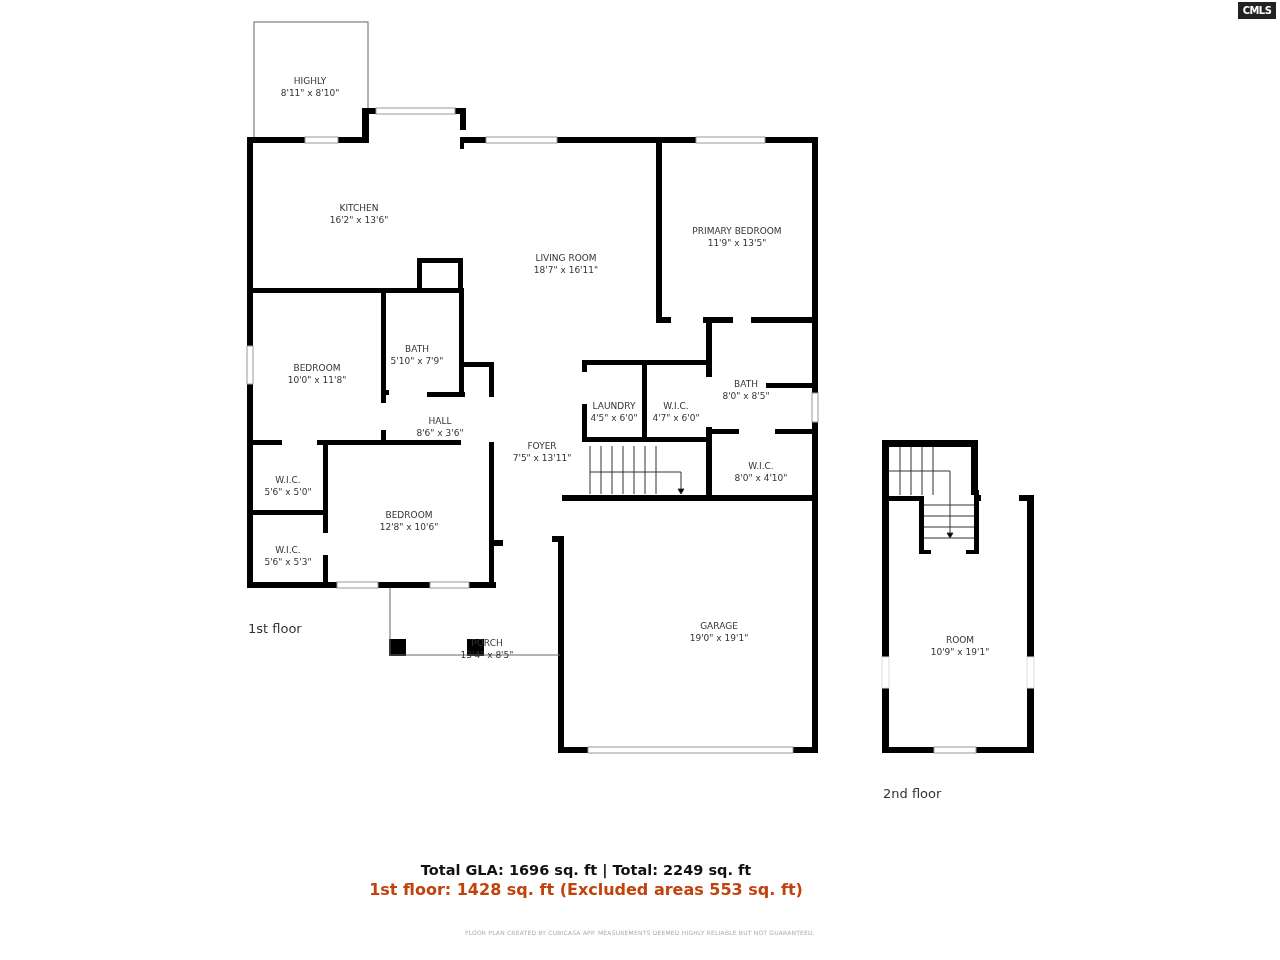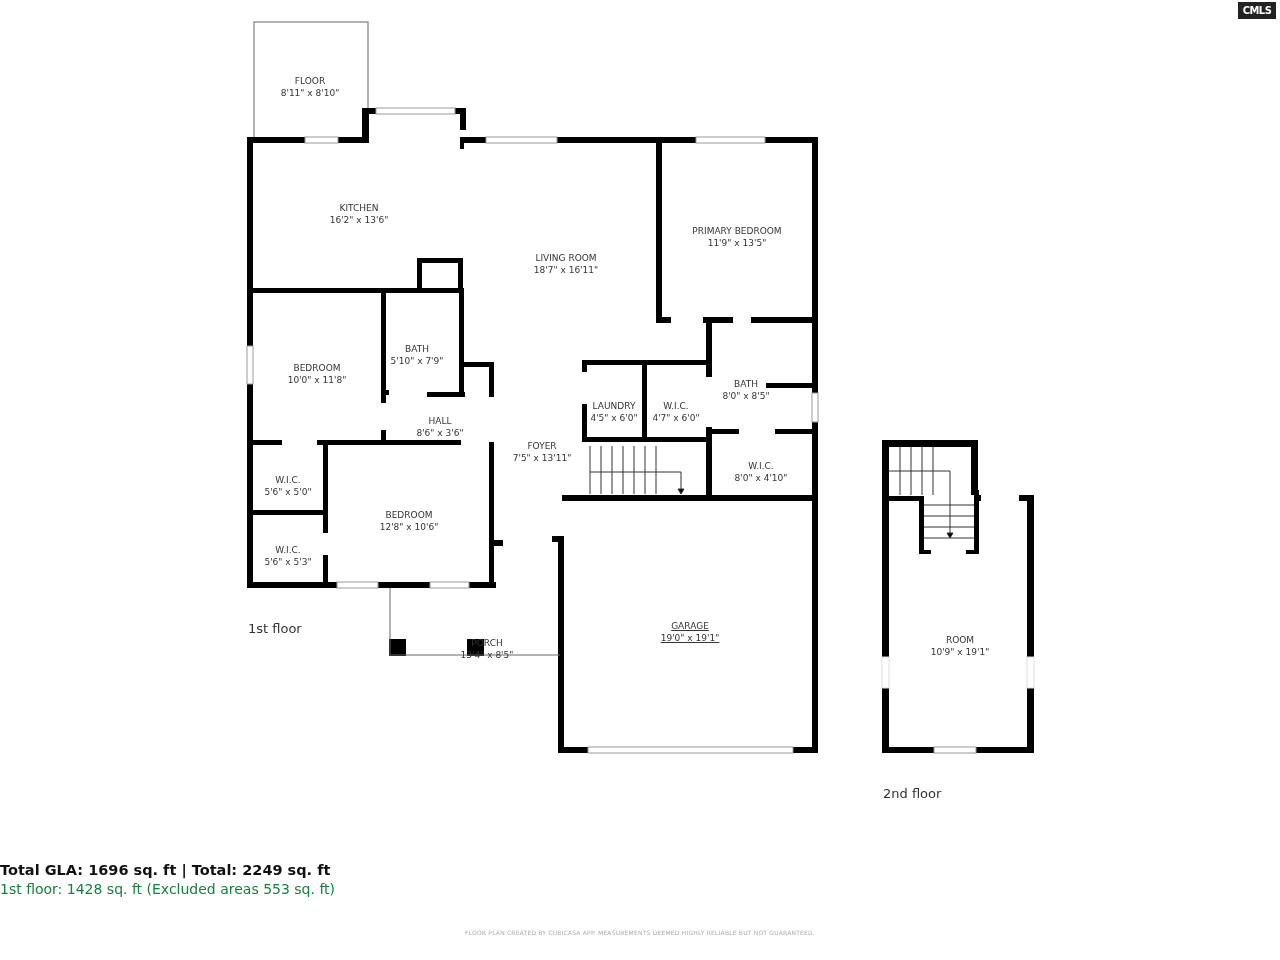--- a/index.html
+++ b/index.html
@@ -1,23 +1,23 @@
 <!DOCTYPE html>
 <html><head>
 <meta charset="utf-8">
 <style>
   html, body { margin:0; padding:0; background:#ffffff; }
   body { width:1280px; height:960px; position:relative; overflow:hidden; font-family:"DejaVu Sans", sans-serif; color:#222; }
   .plan { position:absolute; left:0; top:0; width:1280px; height:960px; }
   .room-label { position:absolute; text-align:center; transform:translate(-50%,-50%); font-size:9px; line-height:12px; color:#333; white-space:nowrap; }
   .room-label .name, .room-label .dim { display:block; }
   .floor-label { position:absolute; font-size:13px; color:#333; }
-  .summary { position:absolute; left:0; width:1172px; text-align:left; top:861px; }
+  .summary { position:absolute; left:0; width:1172px; text-align:center; top:861px; }
   .summary .line1 { font-size:14.5px; font-weight:bold; color:#111; line-height:19px; }
-  .summary .line2, .summary .line3 { font-size:14px; color:#15803d; line-height:19px; }
+  .summary .line2, .summary .line3 { font-size:16px; color:#c2410c; line-height:19px;font-weight:bold; }
   .disclaimer { position:absolute; top:929px; width:1280px; text-align:center; font-size:6px; color:#aaa; letter-spacing:0.2px; }
   .logo { position:absolute; right:4px; top:2px; width:38px; height:17px; background:#222; color:#fff; font-size:11px; font-weight:bold; text-align:center; line-height:17px; font-family:"DejaVu Sans Condensed","DejaVu Sans",sans-serif; letter-spacing:-0.5px; }
 </style>
 </head>
 <body>
 
 <div class="logo">CMLS</div>
 
 <svg class="plan" width="1280" height="960" viewBox="0 0 1280 960" xmlns="http://www.w3.org/2000/svg">
   <g fill="#000">
@@ -155,21 +155,21 @@
     <line x1="924" y1="505" x2="974" y2="505"></line>
     <line x1="924" y1="516" x2="974" y2="516"></line>
     <line x1="924" y1="527" x2="974" y2="527"></line>
     <line x1="924" y1="538" x2="974" y2="538"></line>
     <line x1="950" y1="471" x2="950" y2="537"></line>
     <polygon points="947,533 953,533 950,538" fill="#000"></polygon>
   </g>
 </svg>
 
 <div class="room-label" style="left:310px;top:87px;">
-  <span class="name">FLOOR</span>
+  <span class="name">HIGHLY</span>
   <span class="dim">8'11" x 8'10"</span>
 </div>
 <div class="room-label" style="left:359px;top:214px;">
   <span class="name">KITCHEN</span>
   <span class="dim">16'2" x 13'6"</span>
 </div>
 <div class="room-label" style="left:566px;top:264px;">
   <span class="name">LIVING ROOM</span>
   <span class="dim">18'7" x 16'11"</span>
 </div>
@@ -218,21 +218,21 @@
   <span class="dim">12'8" x 10'6"</span>
 </div>
 <div class="room-label" style="left:288px;top:556px;">
   <span class="name">W.I.C.</span>
   <span class="dim">5'6" x 5'3"</span>
 </div>
 <div class="room-label" style="left:487px;top:649px;">
   <span class="name">PORCH</span>
   <span class="dim">13'4" x 8'5"</span>
 </div>
-<div class="room-label" style="left:690px;top:632px;text-decoration:underline;">
+<div class="room-label" style="left:719px;top:632px;">
   <span class="name">GARAGE</span>
   <span class="dim">19'0" x 19'1"</span>
 </div>
 
 <div class="room-label" style="left:960px;top:646px;">
   <span class="name">ROOM</span>
   <span class="dim">10'9" x 19'1"</span>
 </div>
 
 <div class="floor-label" style="left:248px;top:621px;">1st floor</div>

